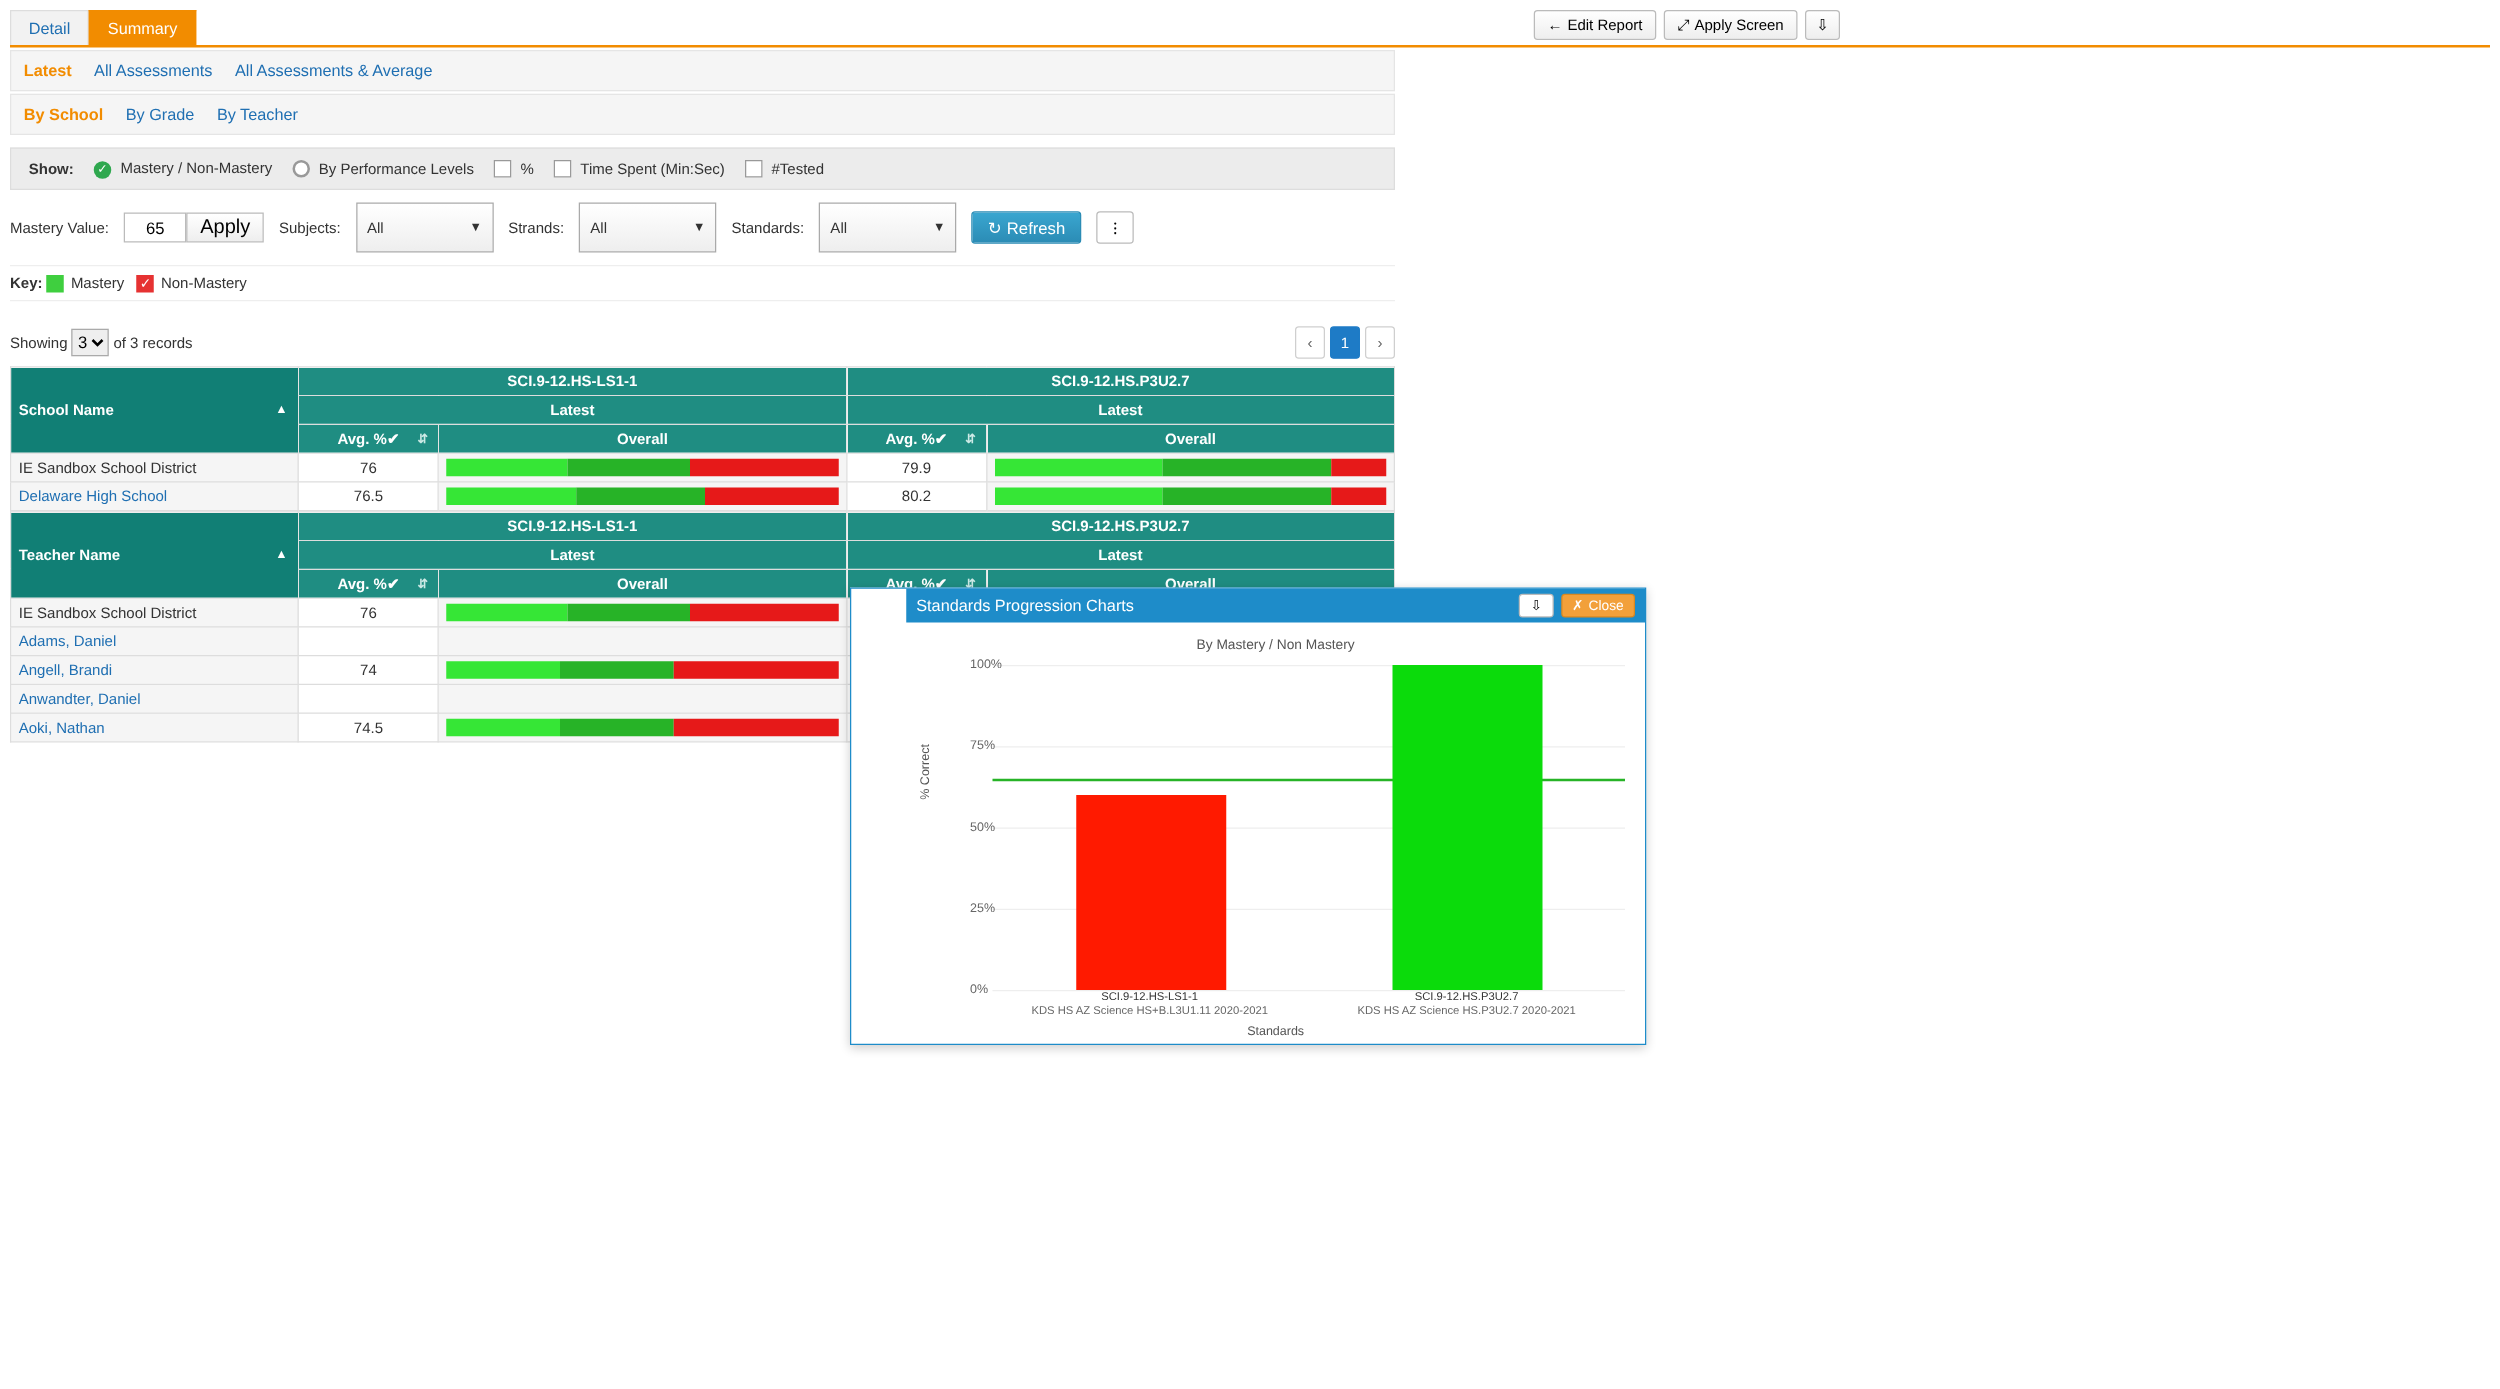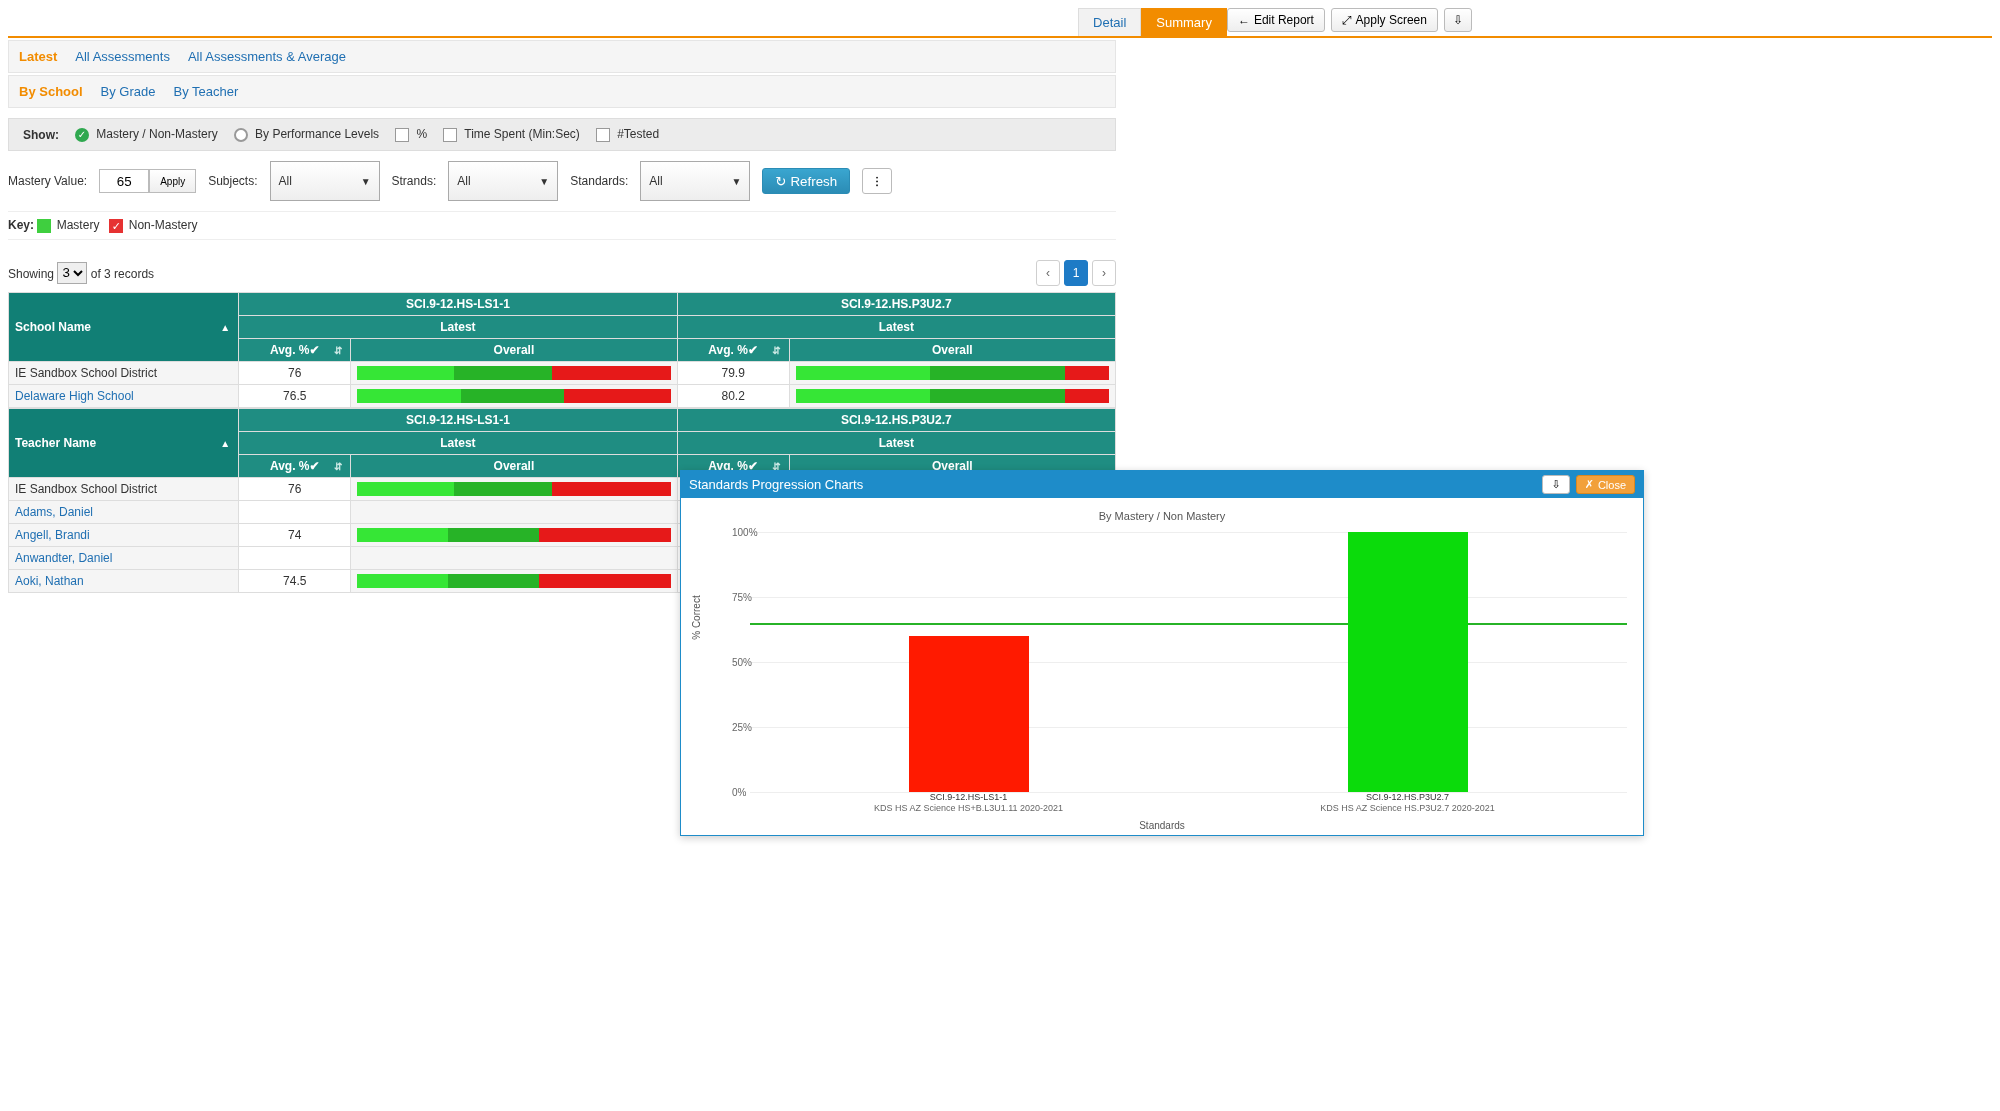--- a/index.html
+++ b/index.html
@@ -8,21 +8,21 @@
     font-size: 12px;
     color: #333;
     margin: 0;
     padding: 8px;
     background: #fff;
     width: 2000px;
   }
   a.link { color: #1f6fb2; text-decoration: none; cursor: pointer; }
   .topbar {
     display: flex;
-    justify-content: flex-end;
+    justify-content: space-between;
     align-items: stretch;
     border-bottom: 2px solid #f28c00;
     height: 30px;
   }
   .tabs { display: flex; }
   .tab {
     padding: 6px 14px;
     font-size: 13px;
     border: 1px solid #ddd;
     border-bottom: none;
@@ -88,21 +88,21 @@
     padding: 10px 0;
     width: 1108px;
     border-bottom: 1px solid #eee;
   }
   .ctrl-label { color: #333; }
   .ctrl-input {
     border: 1px solid #bbb; height: 24px; padding: 2px 6px; width: 50px; text-align: center;
   }
   .ctrl-btn {
     border: 1px solid #bbb; background: linear-gradient(#fff,#eee);
-    height: 24px; padding: 0 10px; cursor: pointer; font-size: 10px;
+    height: 24px; padding: 0 10px; cursor: pointer; font-size: 16px;
   }
   .select-ish {
     display: inline-flex; align-items: center; justify-content: space-between;
     border: 1px solid #aaa; background: linear-gradient(#fff,#eee);
     height: 40px; padding: 0 8px; min-width: 110px; cursor: pointer;
   }
   .select-ish .arrow-d { font-size: 10px; }
   .btn-refresh {
     background: linear-gradient(#3aa6d0,#2b8cb5);
     color: #fff; border: 1px solid #2b8cb5;
@@ -144,24 +144,25 @@
   .td-avg { text-align: center; width: 112px; }
   .td-bar { background: #f5f5f5; }
   .bar-wrap { display: flex; height: 14px; width: 100%; }
   .bar-green { background: #36e636; }
   .bar-dark-green { background: #27b327; }
   .bar-red { background: #e61919; }
   
   .popup {
     position: absolute;
     left: 680px; top: 470px;
-    width: 964px;
+    width: 637px;
     border: 1px solid #1e8cc9;
     background: #fff;
     box-shadow: 0 2px 8px rgba(0,0,0,0.2);
+    padding-left: 44px;
   }
   .popup-header {
     background: #1e8cc9; color: #fff;
     display: flex; justify-content: space-between; align-items: center;
     padding: 4px 8px; font-size: 13px;
   }
   .popup-actions { display: flex; gap: 6px; }
   .btn-small {
     background: #fff; border: 1px solid #bbb; border-radius: 3px;
     padding: 2px 8px; font-size: 11px; cursor: pointer;

